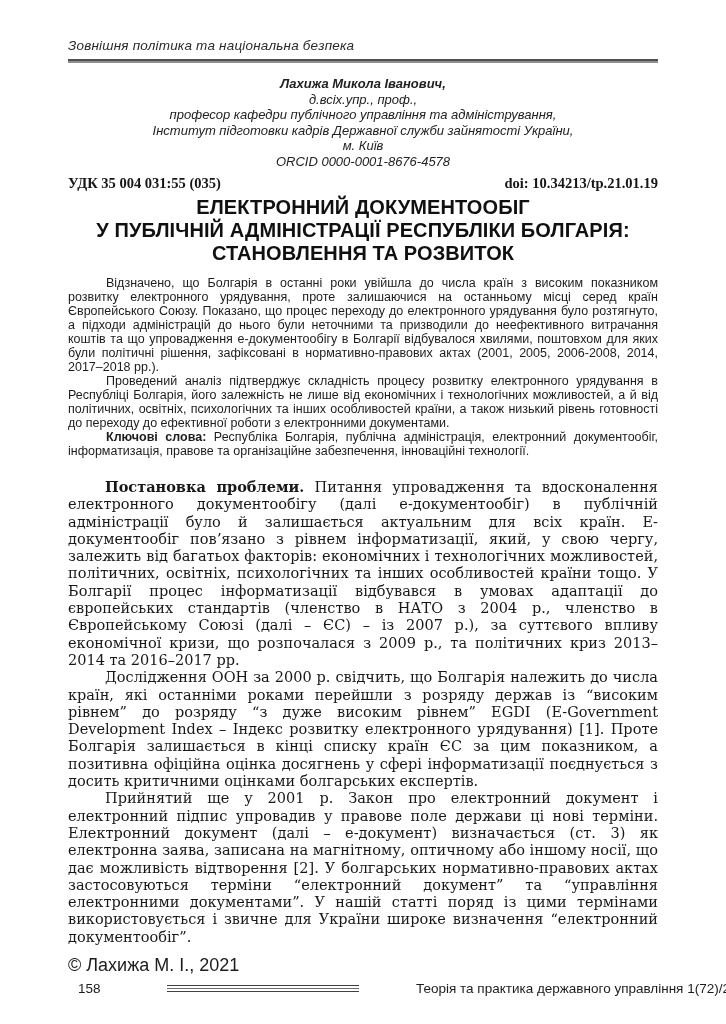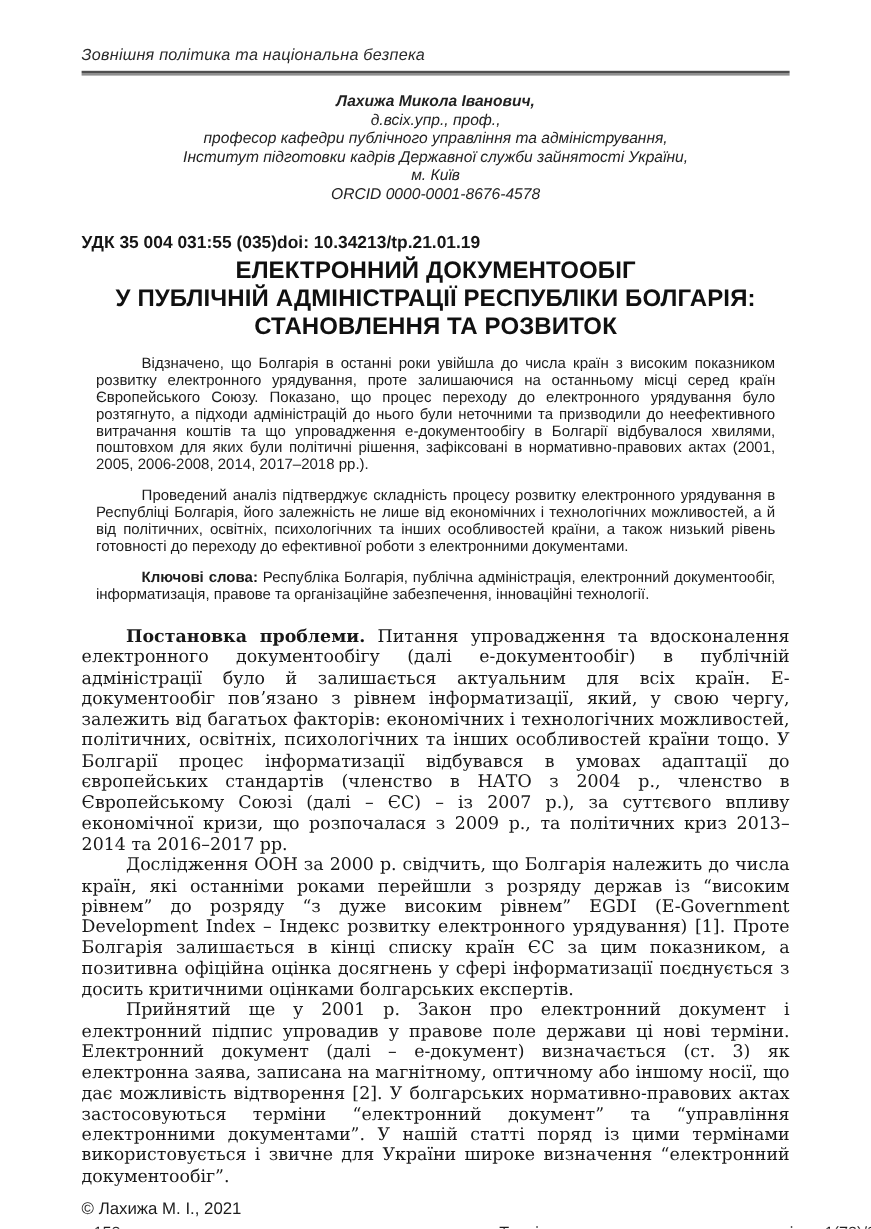--- a/index.html
+++ b/index.html
@@ -34,68 +34,69 @@
     margin-top: 13px;
     text-align: center;
     font-style: italic;
     font-size: 13px;
     line-height: 15.5px;
     color: #222;
   }
   .author-name { font-weight: bold; }
   
   .udc-row {
-    margin-top: 26px;
+    margin-top: 6px;
     display: flex;
-    justify-content: flex-start;
+    justify-content: space-between;
     font-weight: bold;
     font-size: 14.5px;
     color: #161616;
+    font-family: Liberation Serif, serif;
   }
   
   .article-title {
     margin-top: 4px;
     text-align: center;
     font-weight: bold;
     font-size: 20px;
     line-height: 23px;
     color: #101010;
     letter-spacing: 0.1px;
   }
   
   .abstract {
     margin-top: 11px;
     font-size: 12.5px;
     line-height: 14px;
     text-align: justify;
     color: #1c1c1c;
   }
   .abstract p {
-    margin: 12px;
+    margin: 0;
     text-indent: 38px;
   }
   .kw-label { font-weight: bold; }
   
   .body-text {
     margin-top: 20px;
     font-family: "DejaVu Serif", "Liberation Serif", serif;
     font-size: 14.5px;
     line-height: 17.3px;
     text-align: justify;
     color: #181818;
   }
   .body-text p {
     margin: 0;
     text-indent: 37px;
   }
   .lead-label { font-weight: bold; }
   
   .copyright {
     margin-top: 9px;
-    font-size: 14px;
+    font-size: 18px;
     color: #1c1c1c;
   }
   .footer-row {
     margin-top: 5px;
     display: flex;
     align-items: center;
     font-size: 13.5px;
     color: #1c1c1c;
     gap: 47px;
   }

